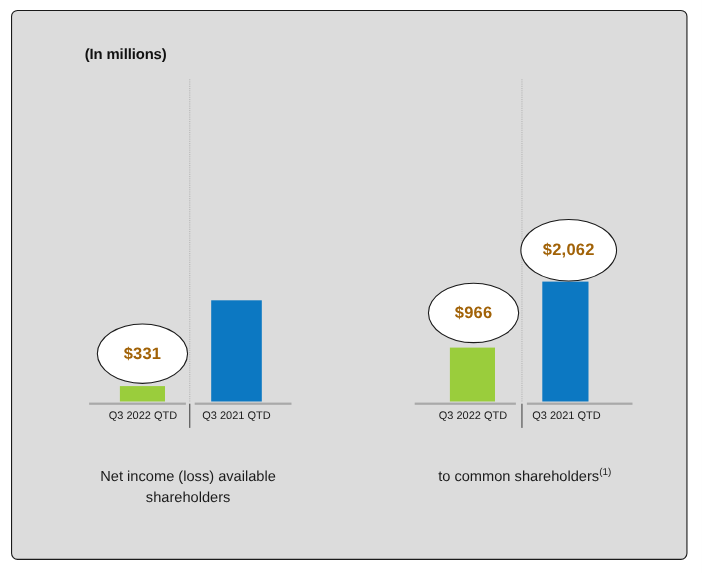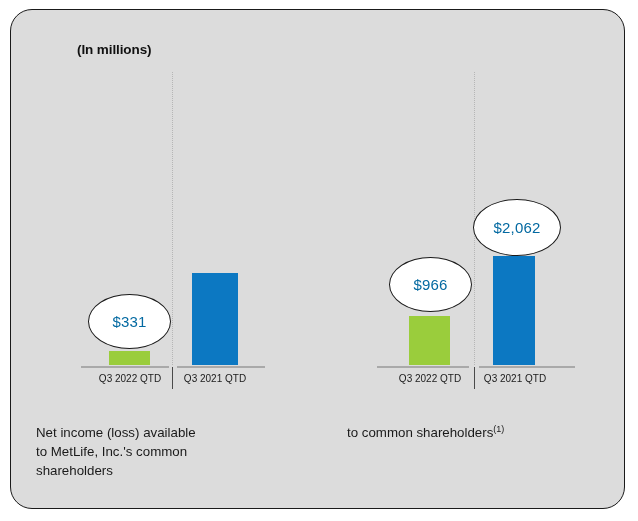--- a/index.html
+++ b/index.html
@@ -14,21 +14,21 @@
     overflow: hidden;
   }
   .slide-frame {
     position: absolute;
     left: 10px;
     top: 9px;
     width: 615px;
     height: 500px;
     background: #dcdcdc;
     border: 1.4px solid #1a1a1a;
-    border-radius: 22px;
+    border-radius: 6px;
     box-sizing: border-box;
   }
   .units-label {
     position: absolute;
     left: 66px;
     top: 32px;
     font-size: 13.5px;
     font-weight: bold;
     color: #111111;
     letter-spacing: -0.1px;
@@ -71,36 +71,37 @@
 
   .callout {
     position: absolute;
     background: #ffffff;
     border: 1.3px solid #1a1a1a;
     border-radius: 50%;
     display: flex;
     align-items: center;
     justify-content: center;
     font-size: 15px;
-    font-weight: normal;
-    color: #0369a1;
+    font-weight: bold;
+    color: #a16207;
     letter-spacing: 0.2px;
   }
   .tick-label {
     position: absolute;
     top: 363px;
     font-size: 10px;
     color: #1a1a1a;
     text-align: center;
     white-space: nowrap;
   }
   .caption {
     position: absolute;
     font-size: 13.3px;
     color: #1a1a1a;
+    text-align: center;
     line-height: 19px;
     white-space: nowrap;
   }
   .caption sup {
     font-size: 9px;
     vertical-align: super;
     line-height: 0;
   }
 </style>
 </head>
@@ -120,21 +121,20 @@
 
     <div class="bar bar-green" style="left: 38px; width: 41px; height: 14px;"></div>
     <div class="callout" style="left: 17px; top: 284px; width: 81px; height: 53px;">$331</div>
     <div class="tick-label" style="left: 5px; width: 108px;">Q3 2022 QTD</div>
 
     <div class="bar bar-blue" style="left: 121px; width: 46px; height: 92px;"></div>
     <div class="tick-label" style="left: 90px; width: 108px;">Q3 2021 QTD</div>
 
     <div class="caption" style="left: -35px; top: 413px; width: 270px;">
       <div>Net income (loss) available</div>
-      <div>to MetLife, Inc.'s common</div>
       <div>shareholders</div>
     </div>
   </div>
 
   <div class="chart-group group-right">
 
     <div class="divider-dotted" style="left: 105px;"></div>
     <div class="divider-solid" style="left: 105px;"></div>
 
     <div class="baseline" style="left: 8px; width: 92px;"></div>

